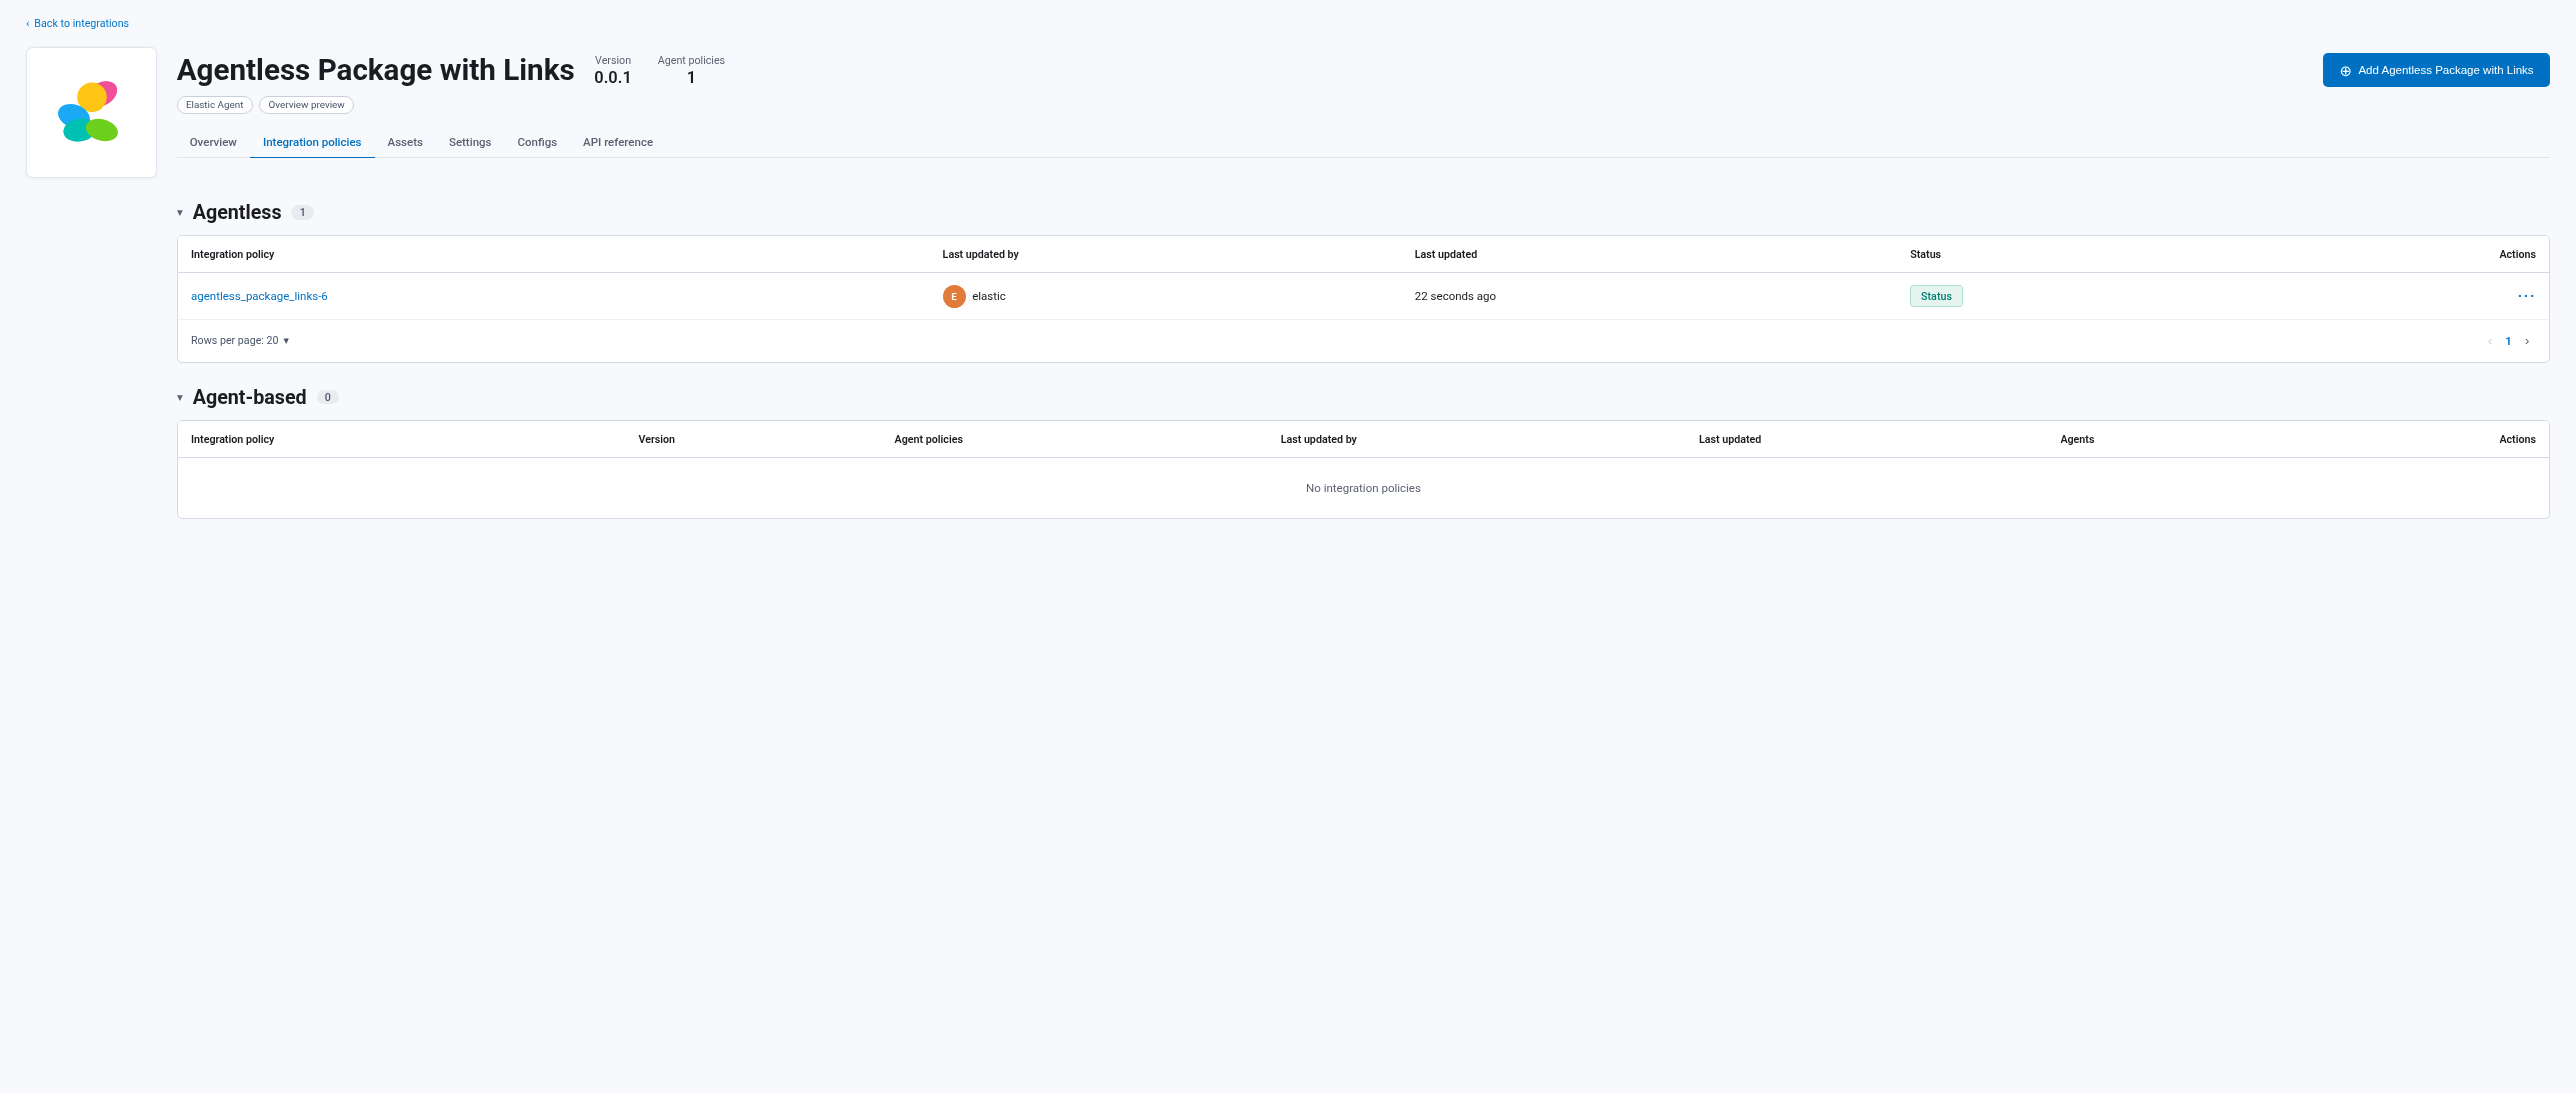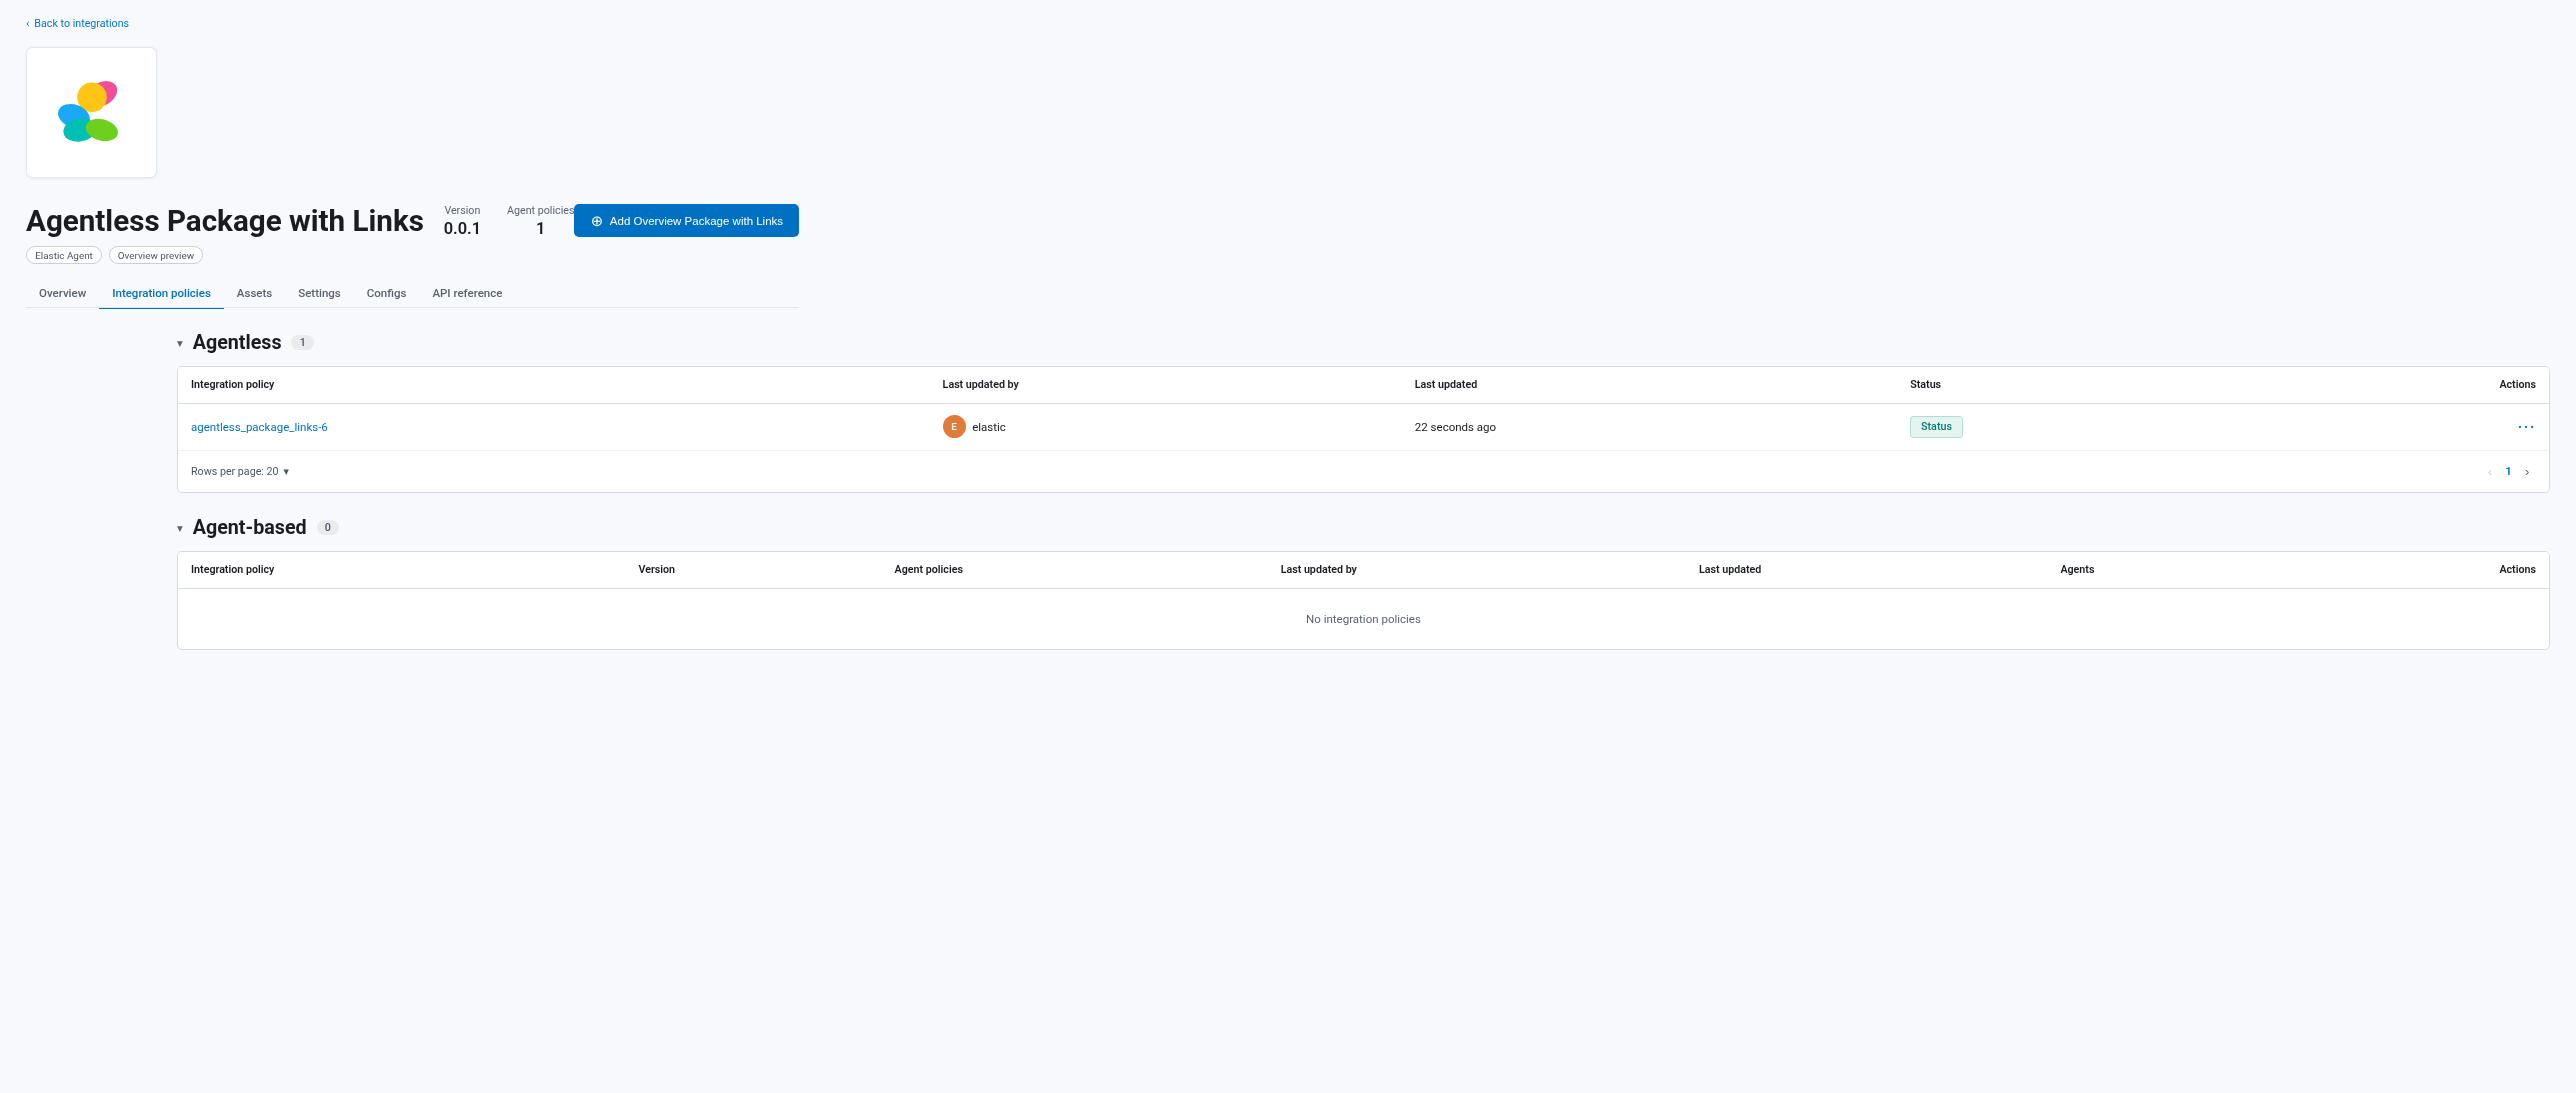--- a/index.html
+++ b/index.html
@@ -25,21 +25,20 @@
       text-decoration: none;
     }
     .back-arrow { font-size: 11.5px; }
 
     
     .header-section {
       display: flex;
       align-items: flex-start;
       gap: 19.7px;
       margin-bottom: 0;
-      flex-direction: column;
     }
     .logo-box {
       width: 131px;
       height: 131px;
       background: #fff;
       border: 0.8px solid #e0e5ee;
       border-radius: 6.6px;
       display: flex;
       align-items: center;
       justify-content: center;
@@ -337,21 +336,21 @@
               </div>
             </div>
           </div>
           <div class="badges">
             <span class="badge">Elastic Agent</span>
             <span class="badge">Overview preview</span>
           </div>
         </div>
         <button class="add-button">
           <span class="add-button-icon">⊕</span>
-          <span>Add Overview Package with Links</span>
+          <span>Add Agentless Package with Links</span>
         </button>
       </div>
 
       <div class="tabs">
         <div class="tab">Overview</div>
         <div class="tab active">Integration policies</div>
         <div class="tab">Assets</div>
         <div class="tab">Settings</div>
         <div class="tab">Configs</div>
         <div class="tab">API reference</div>

